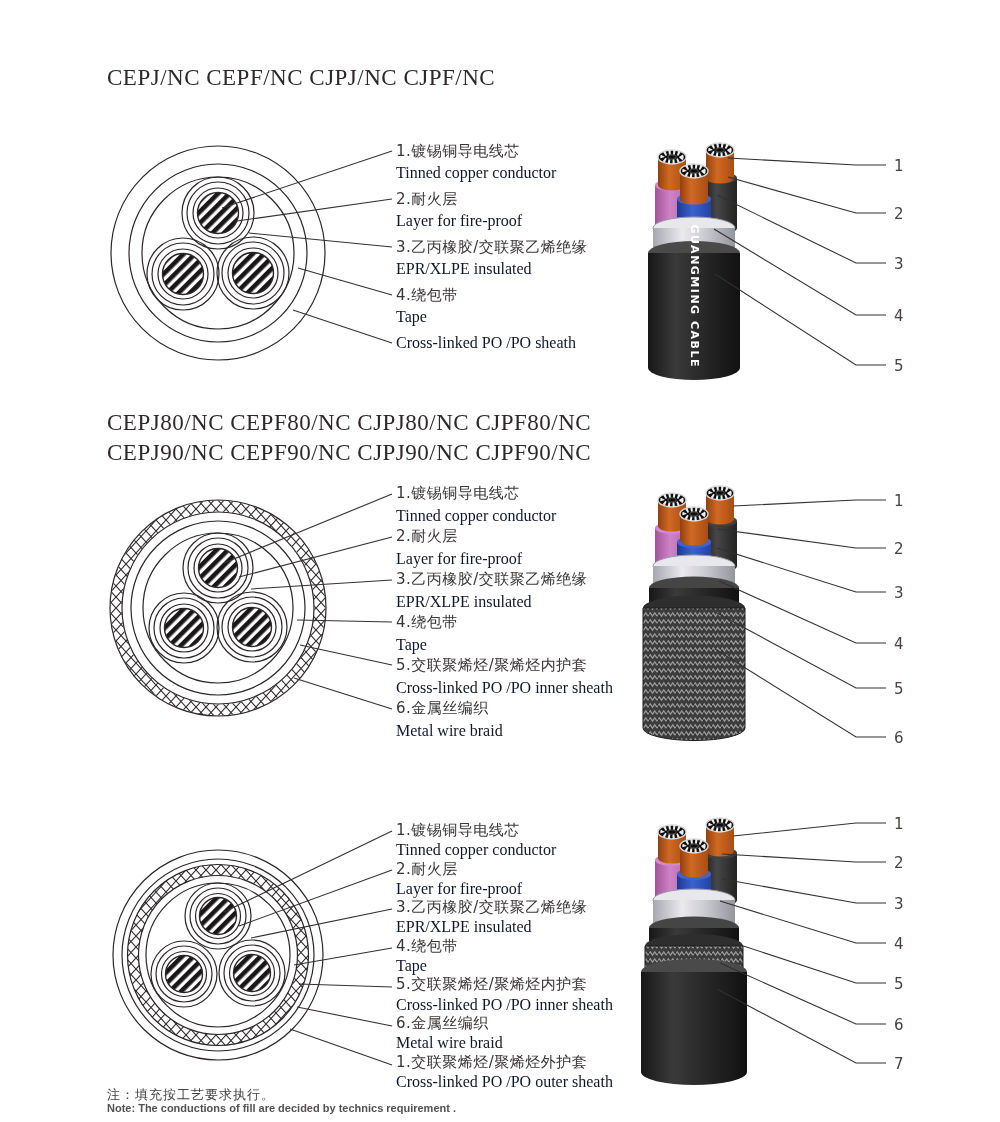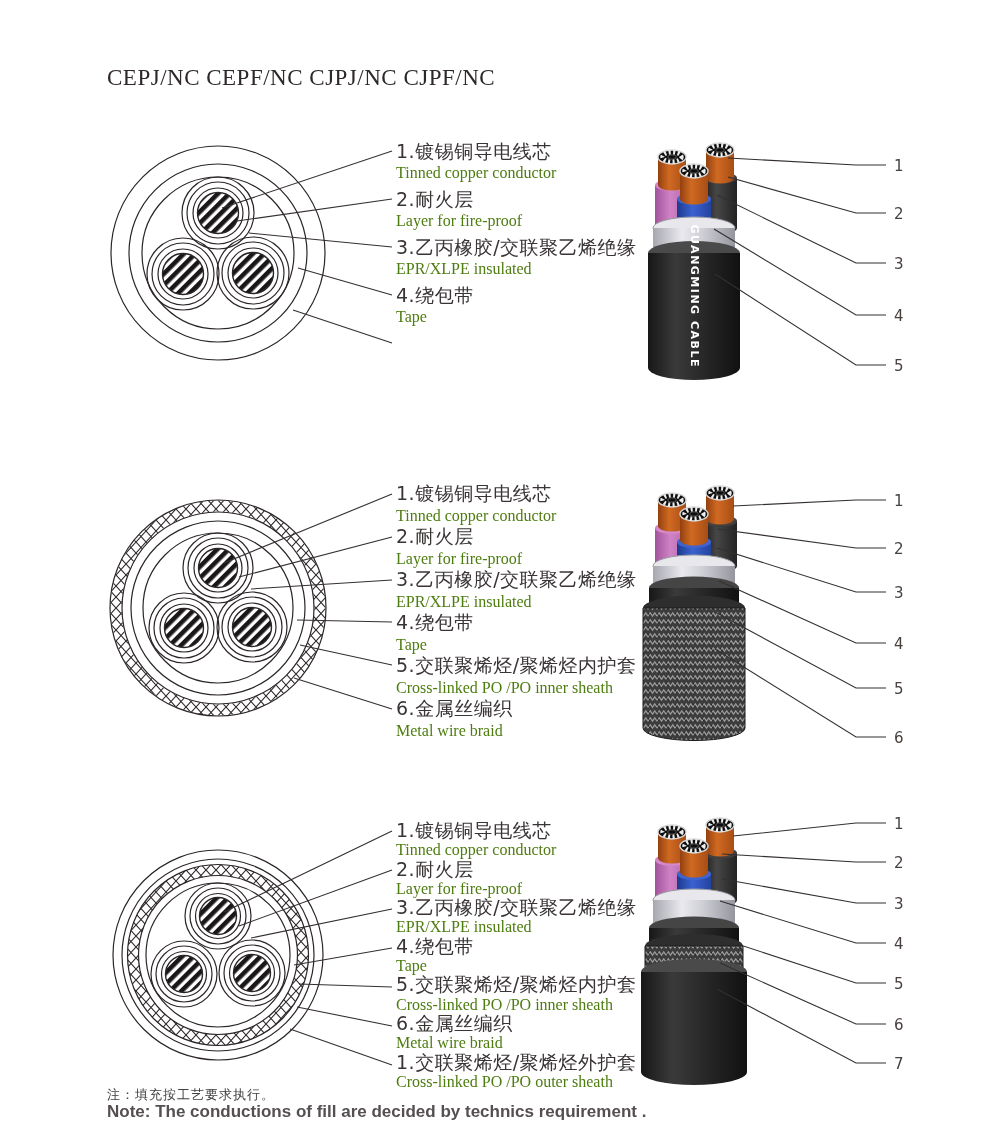--- a/index.html
+++ b/index.html
@@ -2,40 +2,40 @@
 <html><head>
 <meta charset="utf-8">
 <style>
   html,body{margin:0;padding:0;background:#fff;}
   .page{position:relative;width:1000px;height:1122px;background:#ffffff;overflow:hidden;
         font-family:"Liberation Sans", sans-serif;color:#3a3435;border-radius:31px;}
   .abs{position:absolute;}
   .title{position:absolute;left:107px;font-family:"Liberation Serif", serif;
          font-size:23px;line-height:30px;color:#2e2829;letter-spacing:0.5px;white-space:nowrap;font-weight:400;}
   .labels{position:absolute;left:396px;width:260px;}
-  .lbl .zh{font-family:"DejaVu Sans", sans-serif;font-size:19px;color:#3a3435;letter-spacing:0.5px;white-space:nowrap;}
-  .lbl .en{font-family:"Liberation Serif", serif;font-size:16px;color:#4d7c0f;white-space:nowrap;}
+  .lbl .zh{font-family:"DejaVu Sans", sans-serif;font-size:15px;color:#3a3435;letter-spacing:0.5px;white-space:nowrap;}
+  .lbl .en{font-family:"Liberation Serif", serif;font-size:16px;color:#0f172a;white-space:nowrap;}
   .labels-0 .lbl{height:48px;}
   .labels-0 .zh{line-height:22px;}
   .labels-0 .en{line-height:22px;}
   .labels-1 .lbl{height:43px;}
   .labels-1 .zh{line-height:21.5px;}
   .labels-1 .en{line-height:21.5px;}
   .labels-2 .lbl{height:38.6px;}
   .labels-2 .zh{line-height:19.3px;}
   .labels-2 .en{line-height:19.3px;}
   .numcol{position:absolute;left:894px;top:0;width:40px;height:1122px;}
   .callout{position:absolute;left:0;font-family:"DejaVu Sans", sans-serif;font-size:15px;color:#47413f;}
   .brand{position:absolute;left:629px;top:283px;width:130px;text-align:center;
          transform:rotate(90deg);color:#ffffff;font-family:"DejaVu Sans", sans-serif;
          font-size:11px;font-weight:bold;letter-spacing:1.5px;white-space:nowrap;}
   .note-zh{position:absolute;left:107px;top:1086px;font-family:"DejaVu Sans", sans-serif;
            font-size:13px;color:#404040;letter-spacing:1px;text-align:right;}
   .note-en{position:absolute;left:107px;top:1102px;font-family:"Liberation Sans", sans-serif;
-           font-size:17px;font-weight:bold;color:#554f50;}
+           font-size:11px;font-weight:bold;color:#554f50;}
   svg{display:block;}
 </style>
 </head>
 <body>
 
 <div class="page">
 
   <svg width="0" height="0" class="abs" aria-hidden="true">
     <defs>
       <pattern id="hatch" patternUnits="userSpaceOnUse" width="8" height="8" patternTransform="rotate(45)">
@@ -85,20 +85,24 @@
       </linearGradient>
       <g id="ctop">
         <ellipse rx="14" ry="7" fill="#0e0e0e" stroke="#d8d8d8" stroke-width="1.4"></ellipse>
         <ellipse rx="9.5" ry="4.7" fill="none" stroke="#ededed" stroke-width="4.4" stroke-dasharray="2 2.4"></ellipse>
         <ellipse rx="4.2" ry="2.1" fill="#0e0e0e" stroke="#8a8a8a" stroke-width="0.6"></ellipse>
       </g>
     </defs>
   </svg>
 
   <div class="title" style="top:63px;">CEPJ/NC CEPF/NC CJPJ/NC CJPF/NC</div>
+  <div class="title" style="top:408px;">
+    <div>CEPJ80/NC CEPF80/NC CJPJ80/NC CJPF80/NC</div>
+    <div>CEPJ90/NC CEPF90/NC CJPJ90/NC CJPF90/NC</div>
+  </div>
 
   <svg class="abs" style="left:93px;top:128px;" width="270" height="270" viewBox="0 0 270 270">
     <g fill="none" stroke="#2b2526" stroke-width="1.2">
       <circle cx="125" cy="125" r="107"></circle>
       <circle cx="125" cy="125" r="89"></circle>
       <circle cx="125" cy="125" r="76"></circle>
       <g transform="translate(125,85)">
         <circle r="36"></circle>
           <circle r="31"></circle>
           <circle r="25"></circle>
@@ -334,20 +338,21 @@
       </div>
       <div class="lbl">
         <div class="zh">3.乙丙橡胶/交联聚乙烯绝缘</div>
         <div class="en">EPR/XLPE insulated</div>
       </div>
       <div class="lbl">
         <div class="zh">4.绕包带</div>
         <div class="en">Tape</div>
       </div>
       <div class="lbl">
+        <div class="en">Cross-linked PO /PO sheath</div>
       </div>
     </div>
   <div id="labels-1" class="labels labels-1" style="top:483px;">
       <div class="lbl">
         <div class="zh">1.镀锡铜导电线芯</div>
         <div class="en">Tinned copper conductor</div>
       </div>
       <div class="lbl">
         <div class="zh">2.耐火层</div>
         <div class="en">Layer for fire-proof</div>

